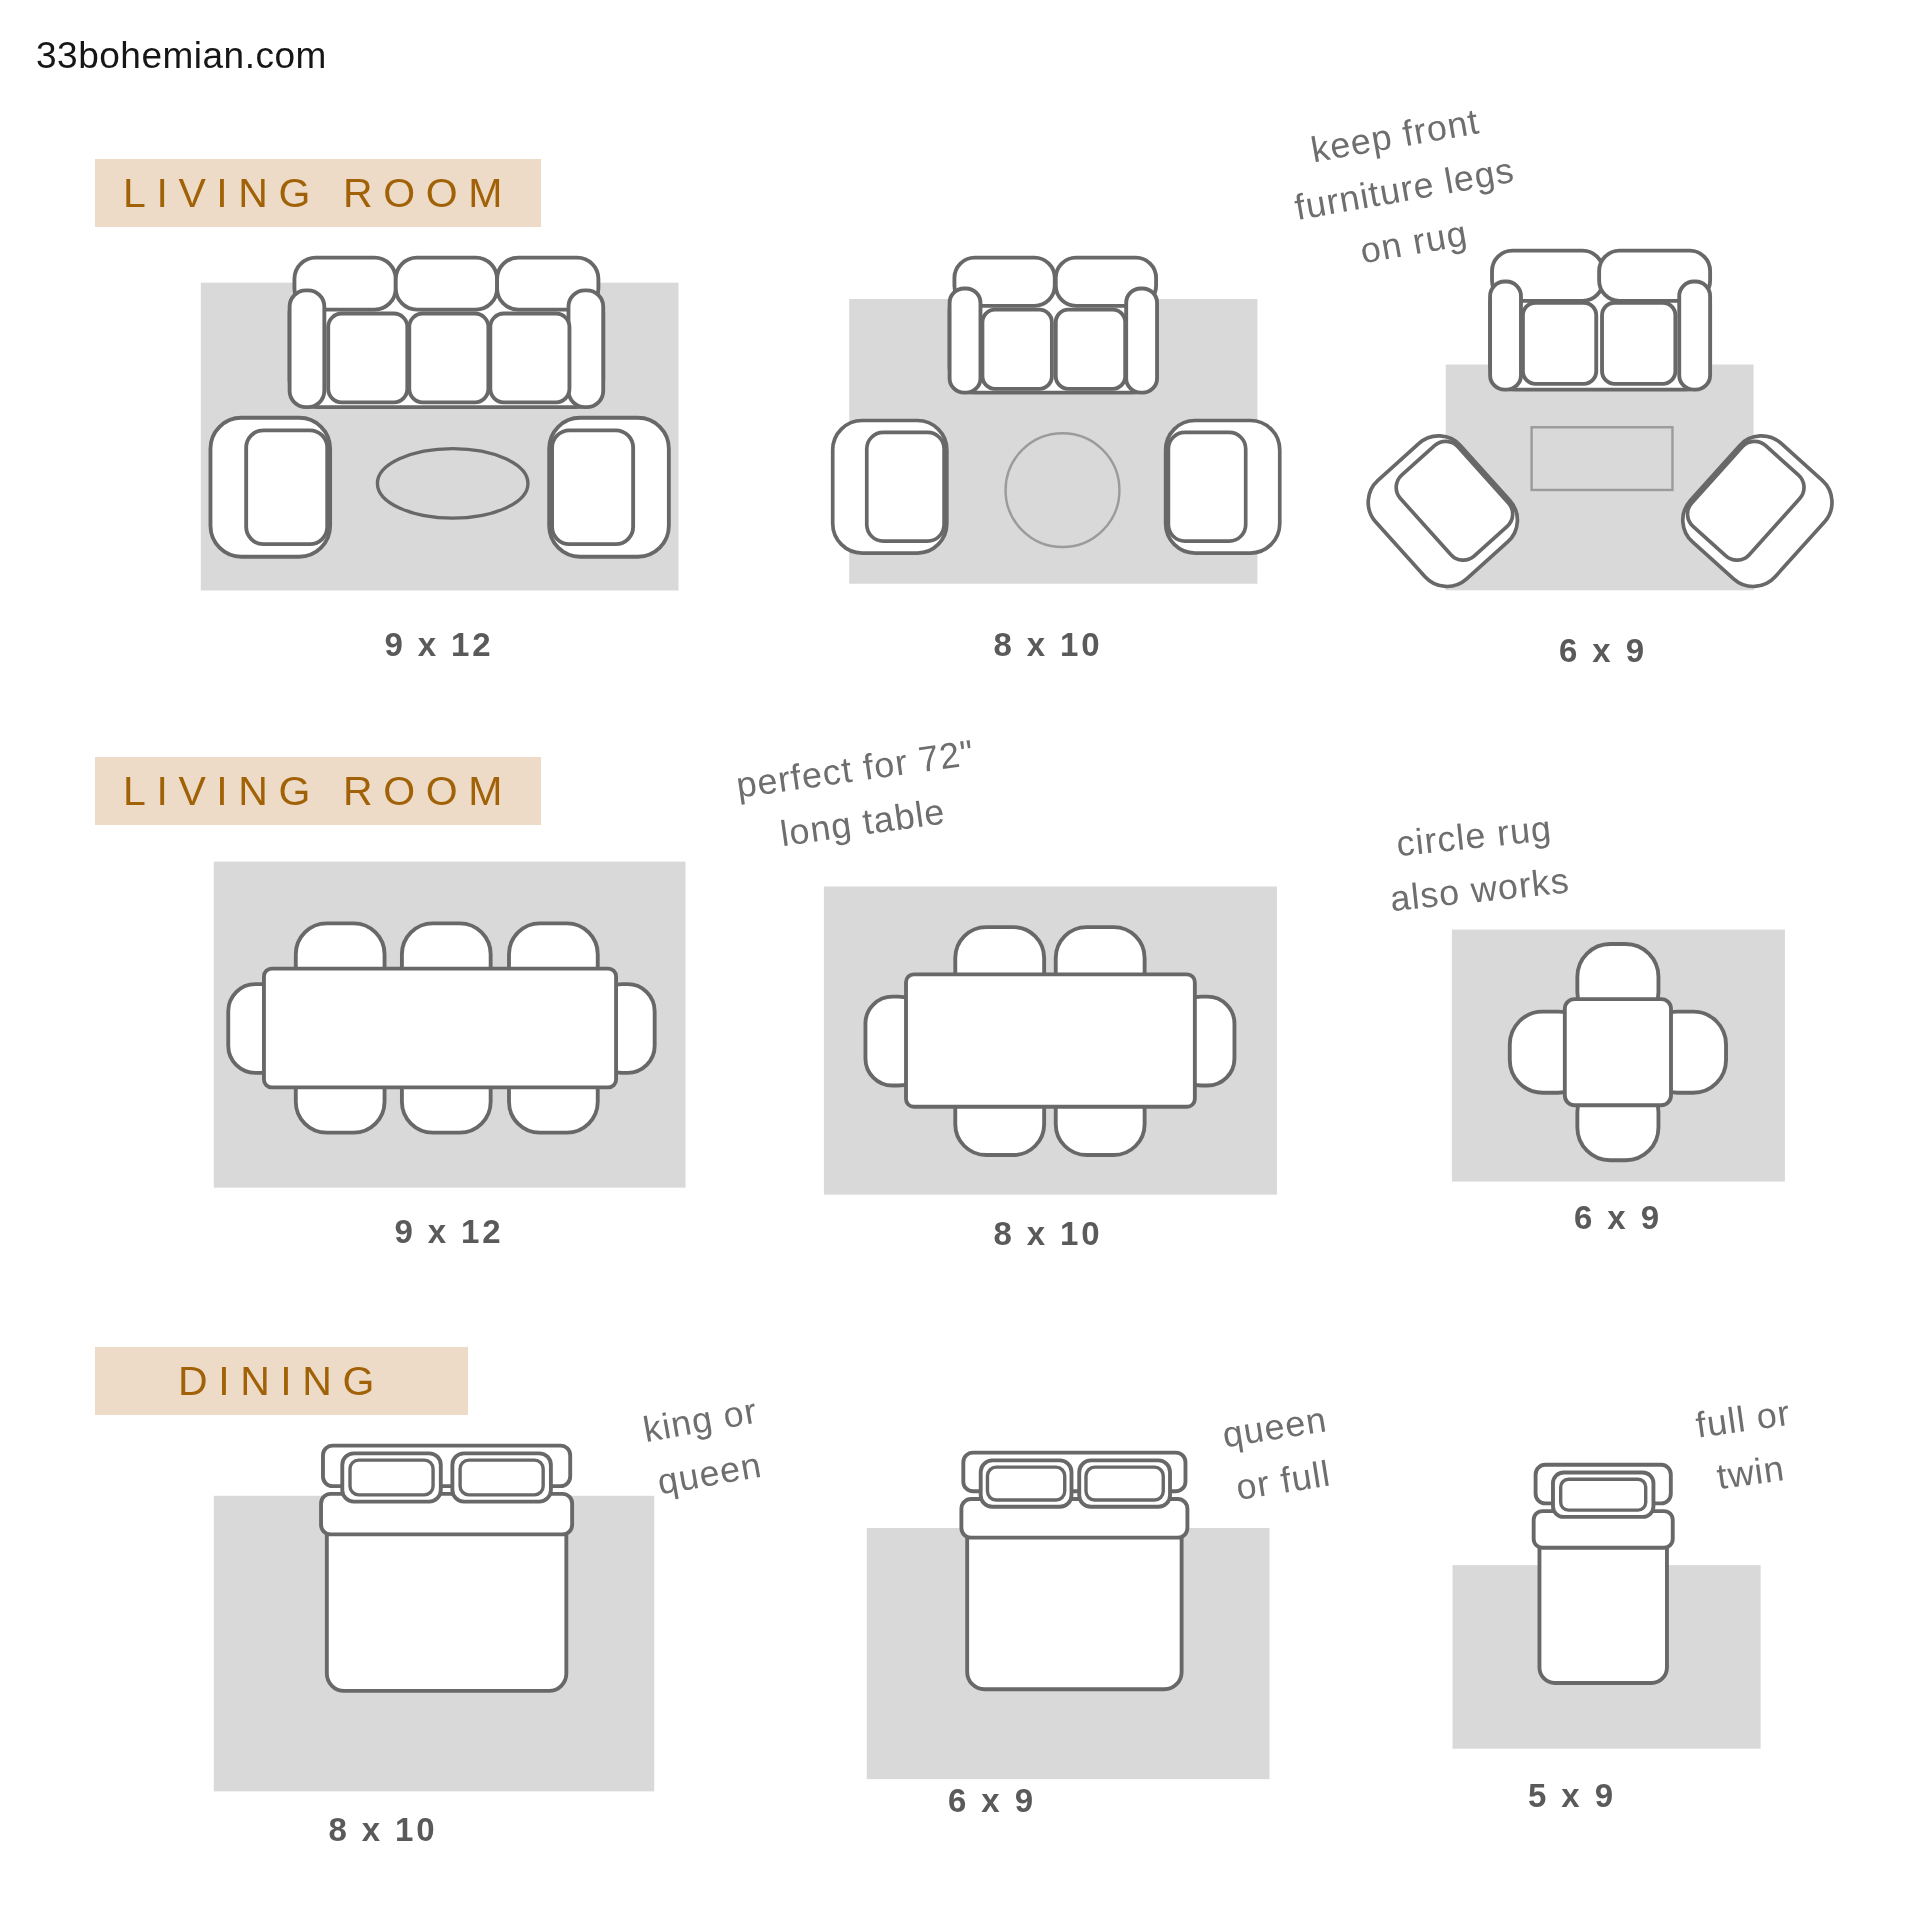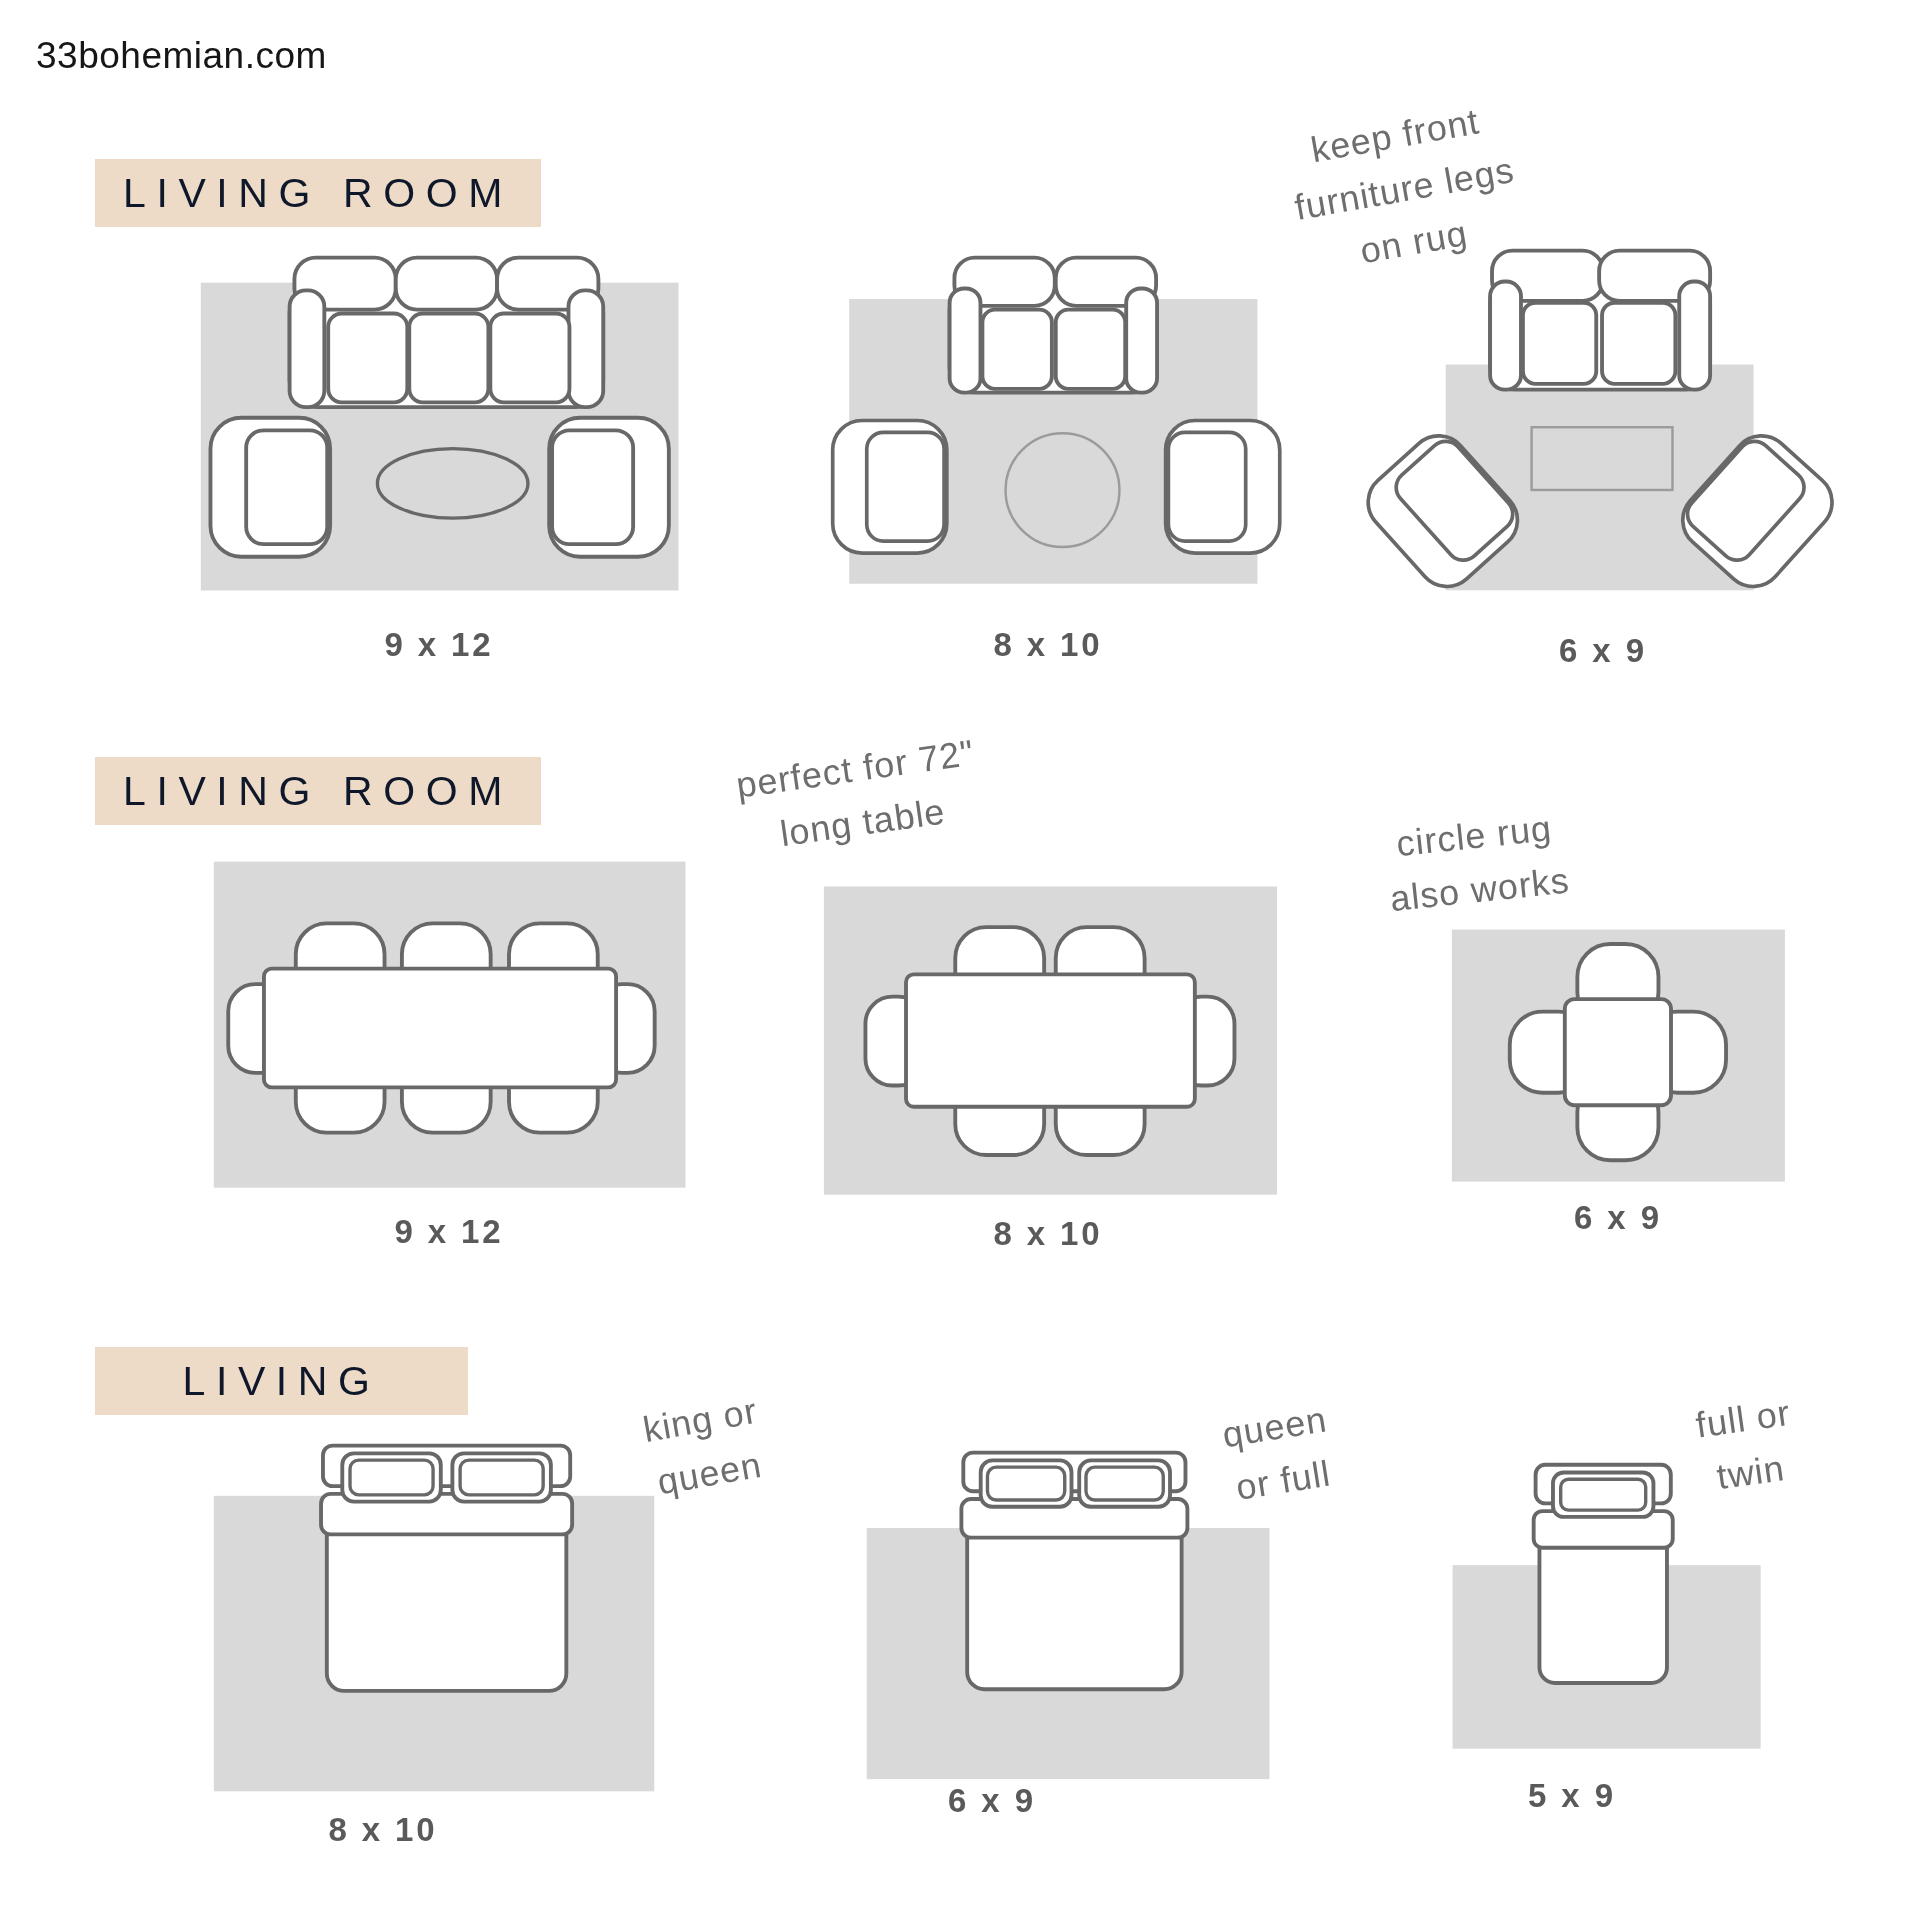--- a/index.html
+++ b/index.html
@@ -5,21 +5,21 @@
   * { margin:0; padding:0; box-sizing:border-box; }
   html,body { background:#ffffff; }
   body { font-family:"Liberation Sans", sans-serif; }
   #canvas { position:relative; width:1931px; height:1931px; background:#fff; overflow:hidden; }
   .abs { position:absolute; }
 
   .site-title { left:36px; top:35px; font-size:37px; color:#161616; letter-spacing:0.5px; }
 
   .section-label {
     background:var(--label_bg,#eddbc7);
-    color:#0f172a;
+    color:#a16207;
     font-size:41px;
     font-weight:300;
     letter-spacing:10.6px;
     display:flex; align-items:center; justify-content:center;
     height:68px;
   }
 
   .size-label {
     font-size:33px;
     color:var(--text_gray,#5a5a5a);
@@ -180,21 +180,21 @@
     <g>
       <rect class="ln" x="134" y="28" width="84" height="84" rx="34"></rect>
       <rect class="ln" x="134" y="168" width="84" height="84" rx="34"></rect>
       <rect class="ln" x="64" y="98" width="84" height="84" rx="34"></rect>
       <rect class="ln" x="204" y="98" width="84" height="84" rx="34"></rect>
     </g>
     <rect class="ln" x="121" y="85" width="110" height="110" rx="10"></rect>
   </svg>
   <div class="abs size-label" style="left:1502px; top:1199px;">6 x 9</div>
 
-  <div class="abs section-label" style="left:95px; top:1347px; width:373px;">LIVING</div>
+  <div class="abs section-label" style="left:95px; top:1347px; width:373px;">DINING</div>
 
   <div class="abs annotation" style="left:560px; top:1393px; width:290px; transform:rotate(-10deg);">
     <div>king or</div>
     <div>queen</div>
   </div>
   <div class="abs annotation" style="left:1134px; top:1400px; width:290px; transform:rotate(-9deg);">
     <div>queen</div>
     <div>or full</div>
   </div>
   <div class="abs annotation" style="left:1612px; top:1392px; width:270px; transform:rotate(-8deg);">

